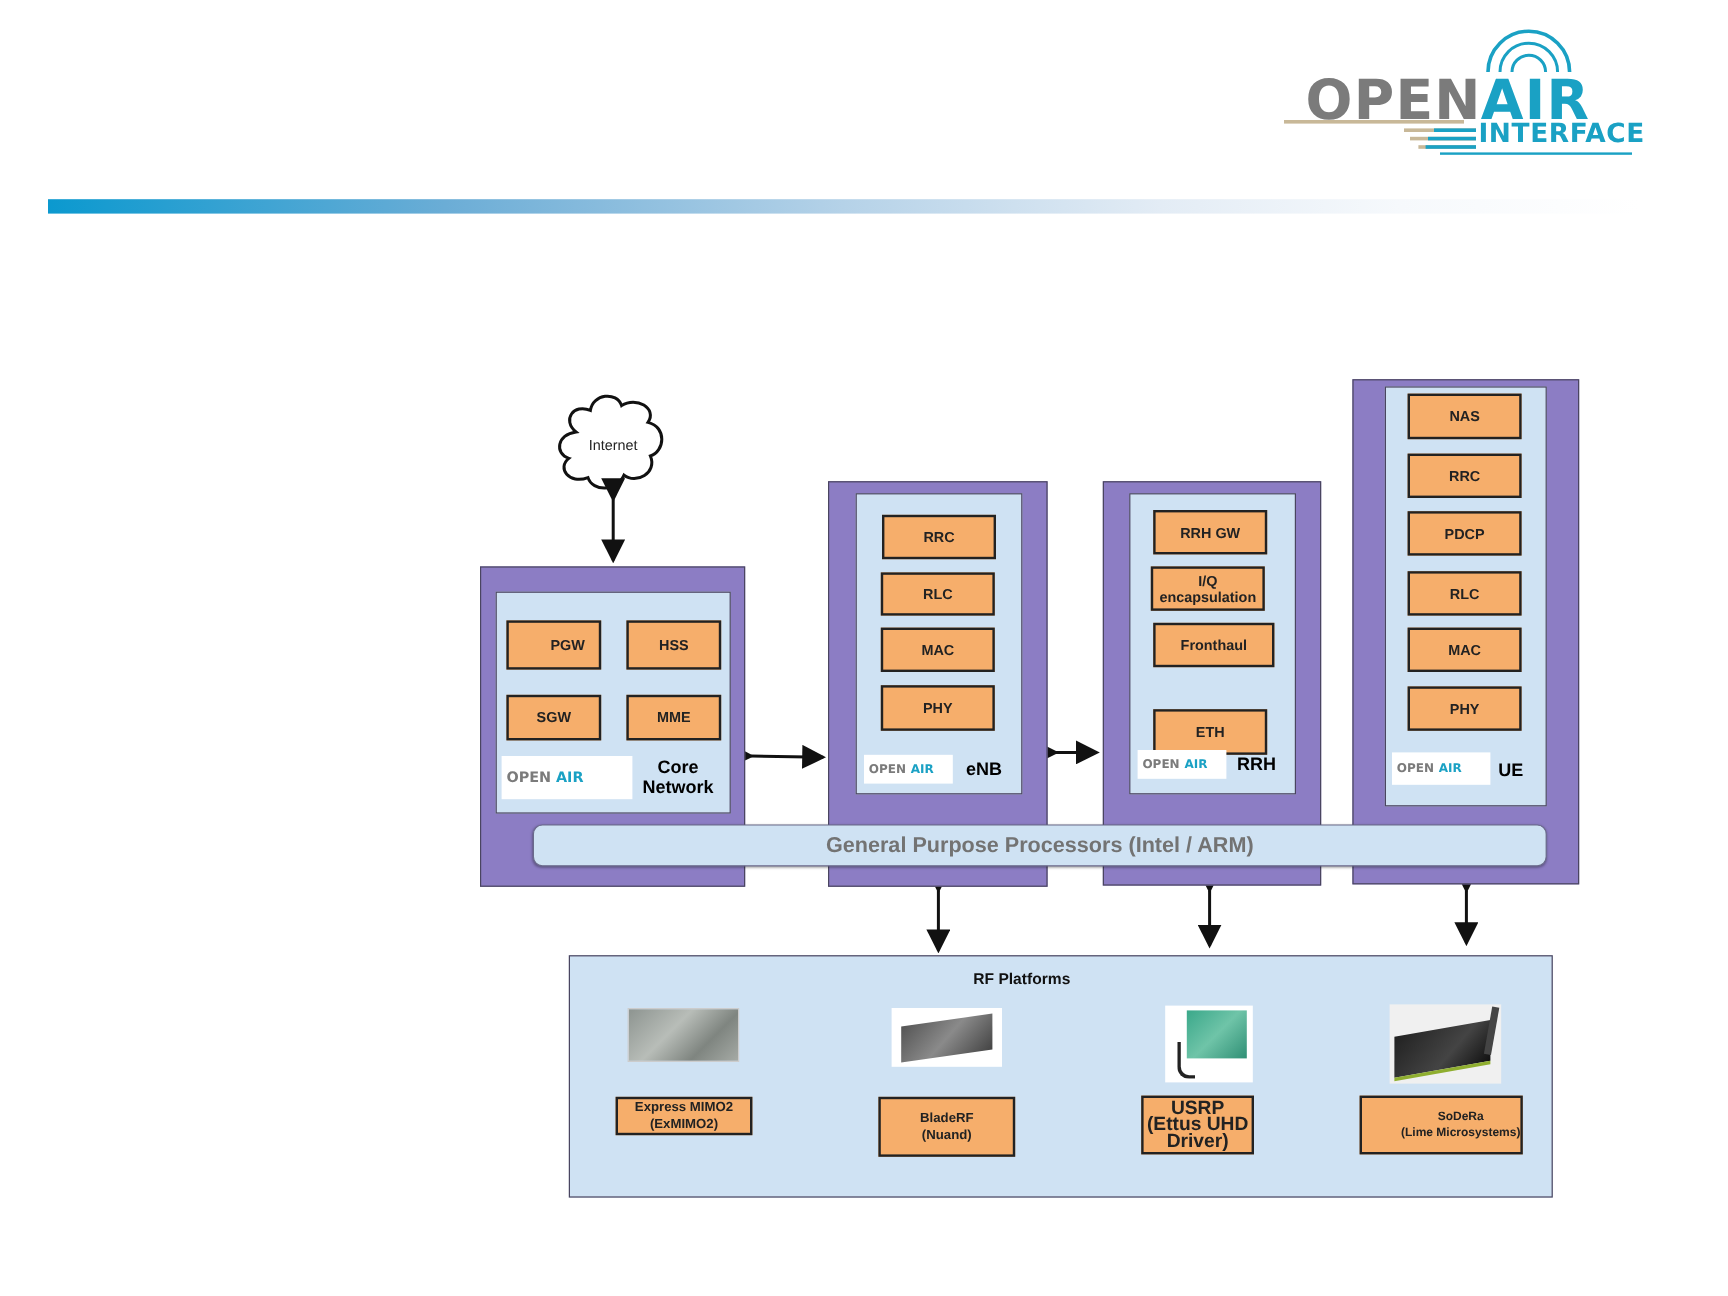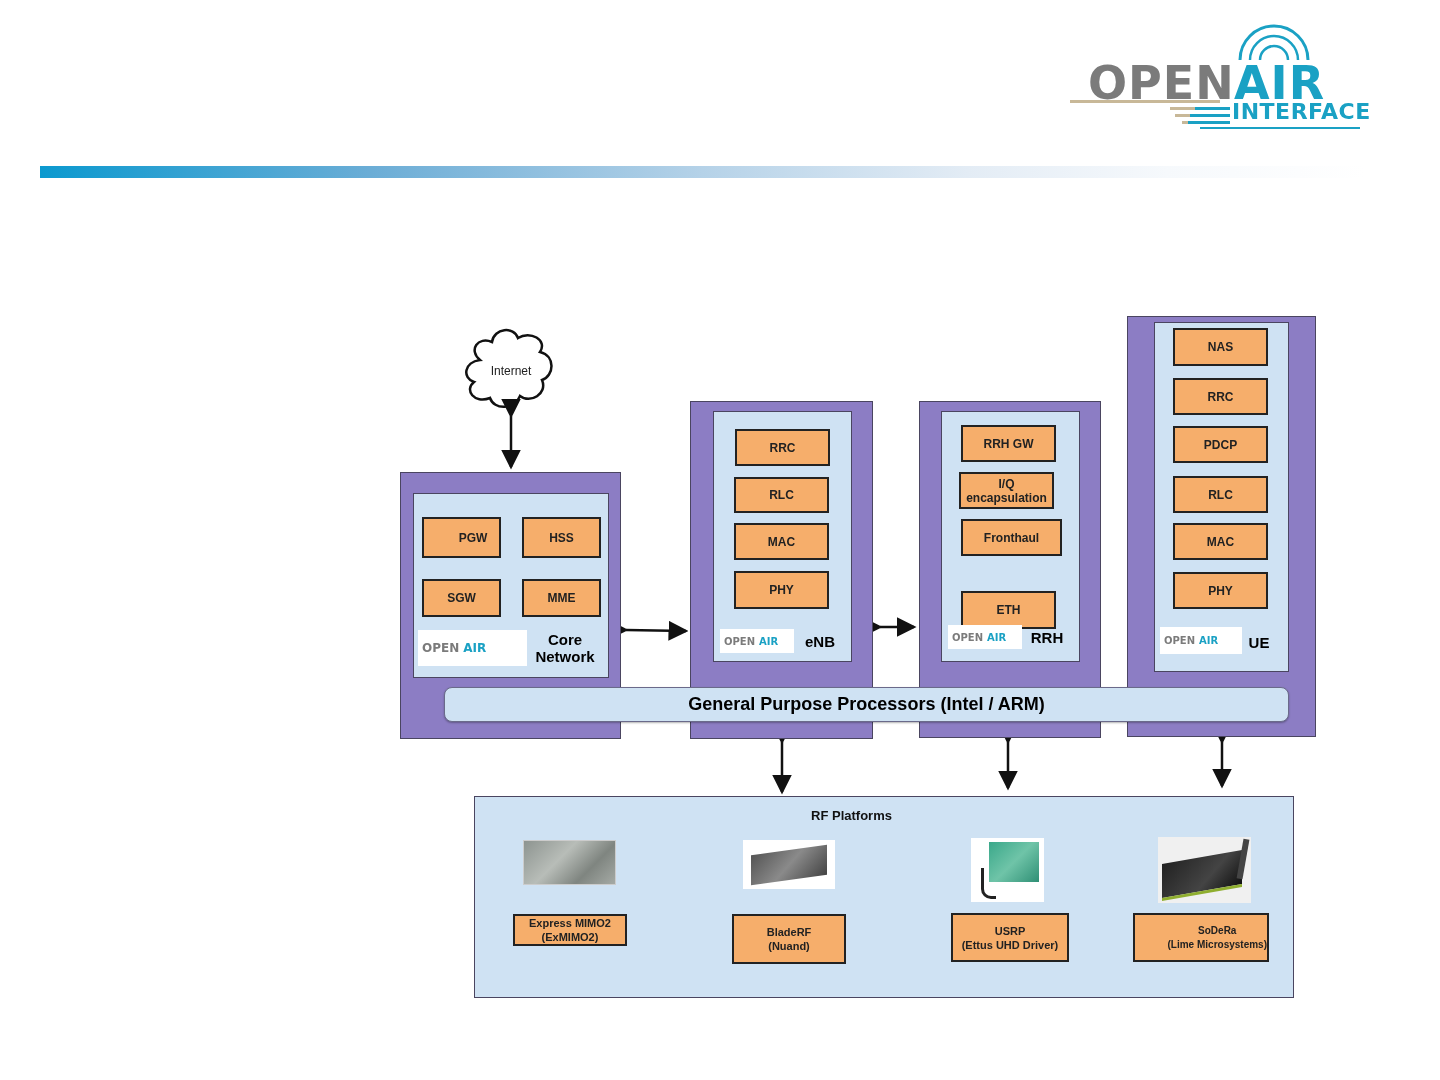--- a/index.html
+++ b/index.html
@@ -19,21 +19,21 @@
   
   .purple { background: #8c7dc4; border: 1.5px solid #4a4560; box-sizing: border-box; }
   .lightblue { background: #cfe2f3; border: 1.5px solid #4a4560; box-sizing: border-box; }
   .orange { background: #f6ae6b; border: 2px solid #222; box-sizing: border-box; display: flex; align-items: center; justify-content: center; text-align: center; font-weight: bold; font-size: 12px; color: #222; line-height: 14px; }
   .label { font-weight: bold; color: #000000; font-size: 15px; text-align: center; line-height: 17px; }
 
   .mini-logo { background: #ffffff; display: flex; align-items: center; padding-left: 4px; box-sizing: border-box; }
   .mini-logo .o { color: #7b7b7b; font-weight: bold; font-size: 12px; font-family: "DejaVu Sans", sans-serif; }
   .mini-logo .a { color: #1aa1c4; font-weight: bold; font-size: 12px; margin-left: 4px; font-family: "DejaVu Sans", sans-serif; }
 
-  .gpp { left: 444px; top: 687px; width: 845px; height: 35px; background: #cfe2f3; border: 1.5px solid #6a6a8a; border-radius: 8px; box-sizing: border-box; display: flex; align-items: center; justify-content: center; font-weight: bold; font-size: 18px; color: #000000; box-shadow: 0 1px 2px rgba(0,0,0,0.3); }
+  .gpp { left: 444px; top: 687px; width: 845px; height: 35px; background: #cfe2f3; border: 1.5px solid #6a6a8a; border-radius: 8px; box-sizing: border-box; display: flex; align-items: center; justify-content: center; font-weight: bold; font-size: 18px; color: #737373; box-shadow: 0 1px 2px rgba(0,0,0,0.3); }
 
   .rf { left: 474px; top: 796px; width: 820px; height: 202px; }
   .rf-title { left: 474px; top: 808px; width: 755px; text-align: center; font-weight: bold; font-size: 13px; color: #111; }
 
   .device { box-sizing: border-box; }
   svg.overlay { position: absolute; left: 0; top: 0; }
 </style>
 </head>
 <body>
 
@@ -152,21 +152,21 @@
       <div>Express MIMO2</div>
       <div>(ExMIMO2)</div>
     </div>
 </div>
 <div class="abs orange" style="left:732px;top:914px;width:114px;height:50px;font-size:11px;">
   <div>
       <div>BladeRF</div>
       <div>(Nuand)</div>
     </div>
 </div>
-<div class="abs orange" style="left:951px;top:913px;width:118px;height:49px;font-size:11px;">
+<div class="abs orange" style="left:951px;top:913px;width:94px;height:49px;font-size:16px;">
   <div>
       <div>USRP</div>
       <div>(Ettus UHD Driver)</div>
     </div>
 </div>
 <div class="abs orange" style="left:1133px;top:913px;width:136px;height:49px;font-size:10px;justify-content:flex-end;">
   <div>
       <div>SoDeRa</div>
       <div>(Lime Microsystems)</div>
     </div>

